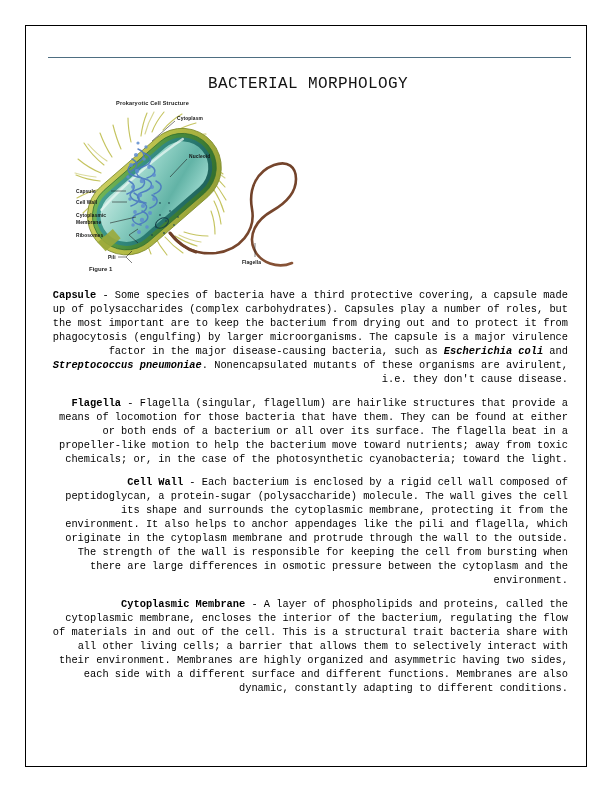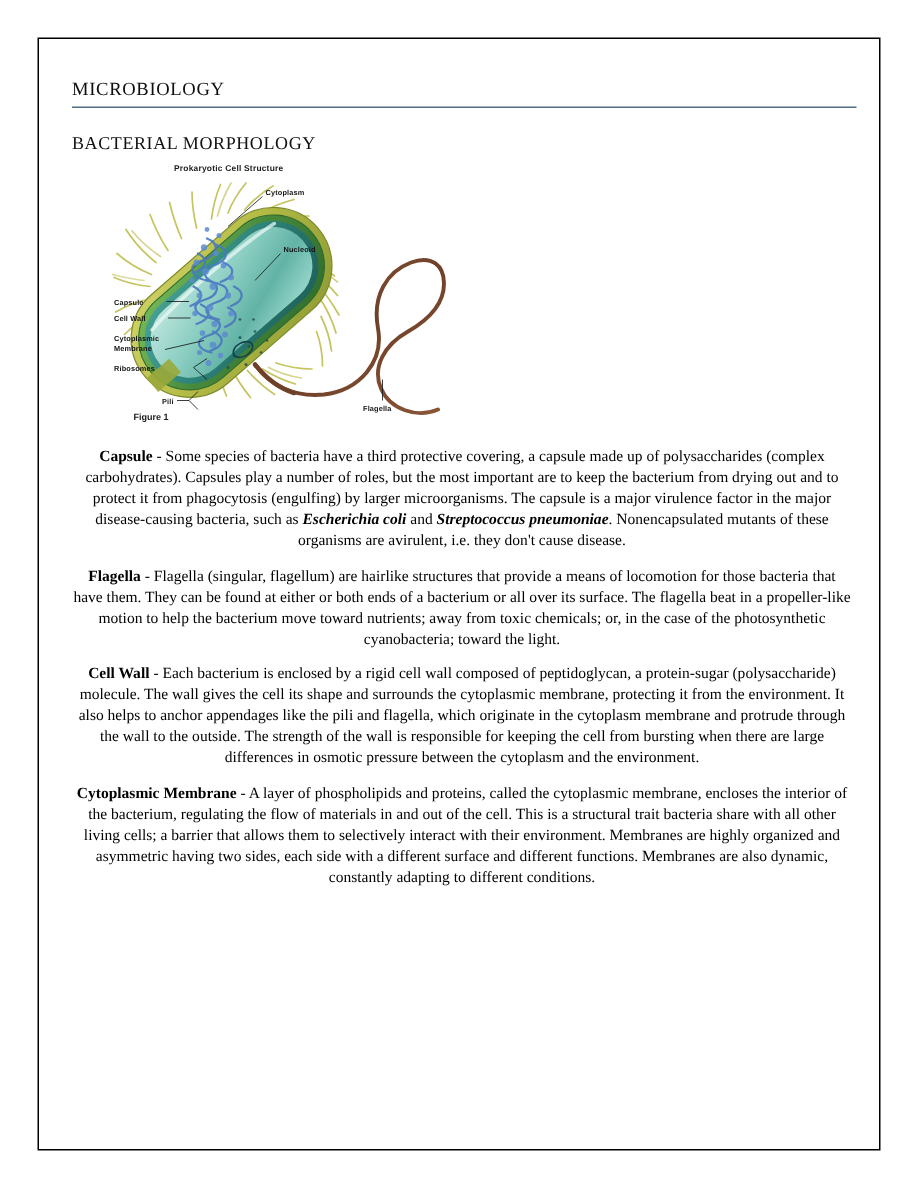--- a/index.html
+++ b/index.html
@@ -48,26 +48,27 @@
   }
   .title-rule {
     margin-top: 5px;
     height: 1.1px;
     width: 523px;
     background: #4e6e81;
   }
   .section-title {
     margin: 0;
     margin-top: 17px;
-    font-family: Liberation Serif, serif;
-    font-size: 12px;
+    font-family: Liberation Mono, monospace;
+    font-size: 16px;
     letter-spacing: 0.4px;
     font-weight: normal;
     color: #121212;
     line-height: 1.15;
+    text-align: center;
   }
 
   
   .figure-wrap {
     position: relative;
     margin-top: 7px;
     margin-left: 26px;
     width: 268px;
     height: 178px;
   }
@@ -107,42 +108,41 @@
     fill: #141414;
     letter-spacing: 0.1px;
   }
 
   
   .body-copy {
     margin-top: 10px;
     width: 520px;
   }
   .para {
-    font-family: Liberation Serif, serif;
+    font-family: Liberation Mono, monospace;
     font-size: 10.35px;
     line-height: 14.0px;
-    text-align: center;
+    text-align: right;
     margin: 0 0 9.5px 0;
     color: #000000;
   }
   .para .term {
     font-weight: bold;
   }
   .para .sci {
     font-weight: bold;
     font-style: italic;
   }
 </style>
 </head>
 <body>
 
 <div class="page-frame">
   <div class="page-inner">
 
-    <h1 class="doc-title">MICROBIOLOGY</h1>
     <div class="title-rule"></div>
 
     <h2 class="section-title">BACTERIAL MORPHOLOGY</h2>
 
     <div class="figure-wrap">
       <div class="fig-caption-top">Prokaryotic Cell Structure</div>
       <div class="fig-number">Figure 1</div>
 
       <svg class="fig-svg" viewBox="0 0 268 168" xmlns="http://www.w3.org/2000/svg">
         <defs>

